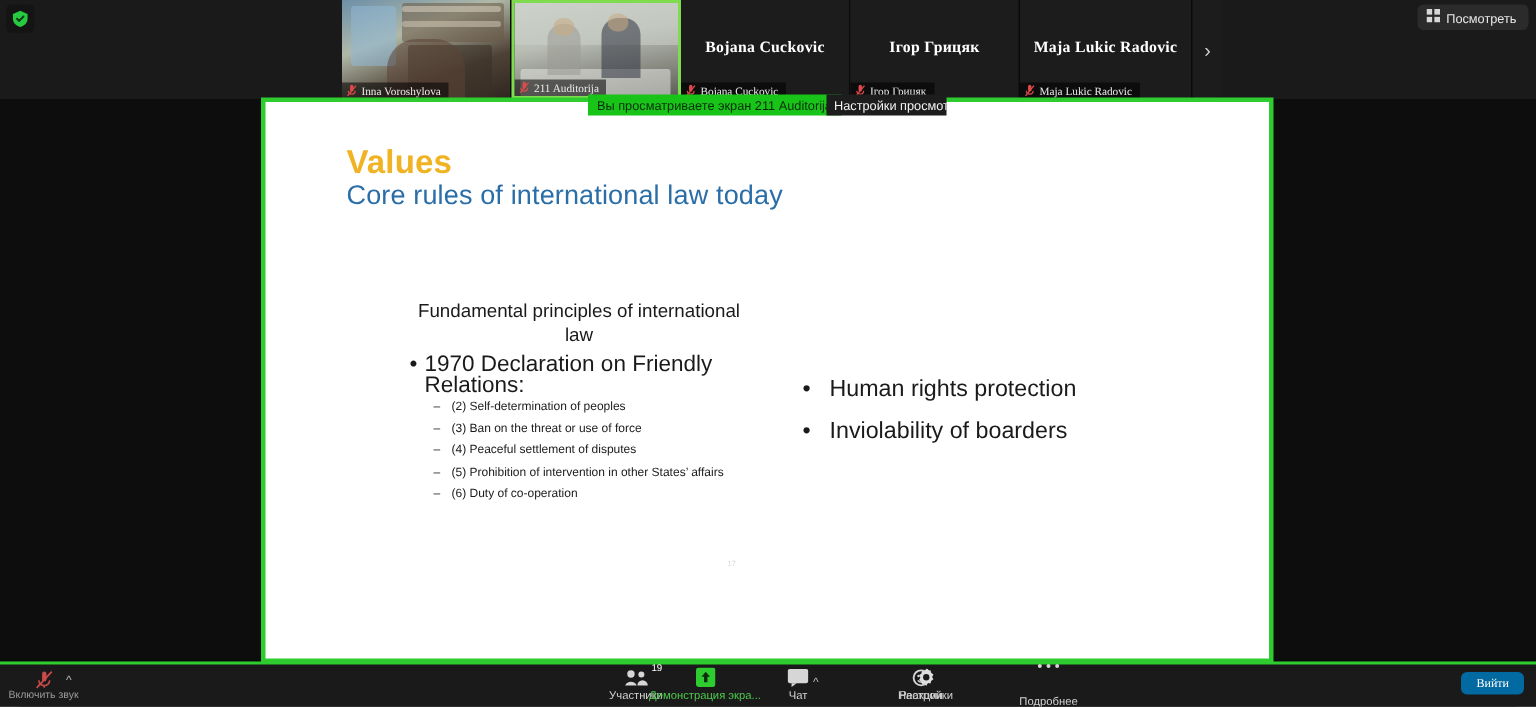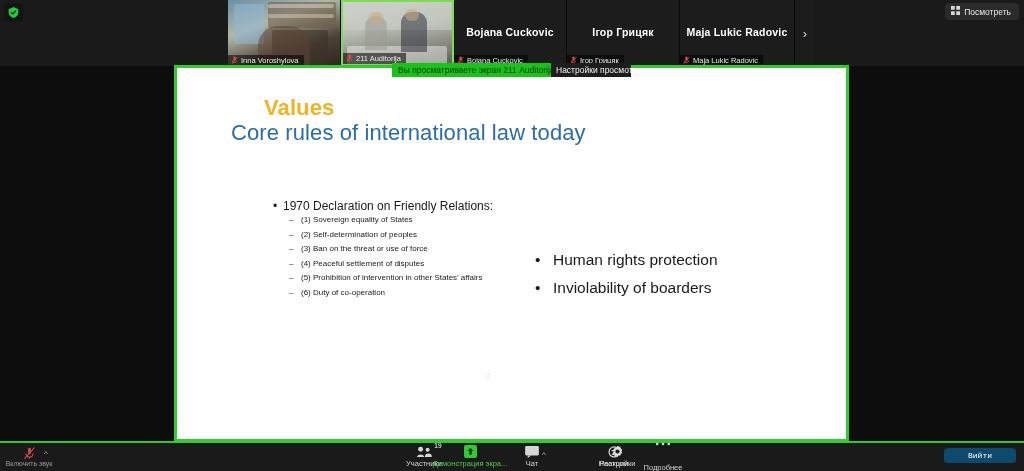--- a/index.html
+++ b/index.html
@@ -48,20 +48,21 @@
     height: 66px;
     display: flex;
   }
   .tile {
     position: relative;
     width: 113px; height: 66px;
     background: #1c1c1c;
     border-right: 1px solid #0a0a0a;
     overflow: hidden;
     flex: 0 0 auto;
+    font-family: Liberation Serif, serif;
   }
   .tile.video-a { background: linear-gradient(160deg,#6c8fa8 0%, #b0b8a8 35%, #4e4236 70%, #2d2620 100%); }
   .tile.video-b { background: linear-gradient(170deg,#cfd4cf 0%, #b9bdb4 40%, #8d8f87 70%, #5c5f58 100%); }
   .tile.video-a.sel, .tile.video-b.sel { border: 2px solid #7fdc4f; }
   .tile .nameplate {
     position: absolute; left: 0; bottom: 0;
     max-width: 100%;
     padding: 1px 5px 1px 3px;
     background: rgba(0,0,0,0.55);
     color: #eaeaea;
@@ -133,41 +134,40 @@
     background: #ffffff;
     position: relative;
     overflow: hidden;
   }
   .slide-title-1 {
     position: absolute; left: 54px; top: 27px;
     color: #f0b323;
     font-size: 22px;
     font-weight: bold;
     letter-spacing: .1px;
-    margin-left: 33px;
   }
   .slide-title-2 {
     position: absolute; left: 54px; top: 52px;
     color: #2a6ea8;
-    font-size: 22px;
+    font-size: 18px;
     letter-spacing: .1px;
   }
   .col-left {
     position: absolute; left: 94px; top: 131px;
     width: 230px;
     color: #1a1a1a;
   }
   .fp-head {
     text-align: center;
     font-size: 12.5px;
     line-height: 16px;
     margin-bottom: 5px;
   }
   .bullet-l1 {
-    font-size: 12px;
+    font-size: 15px;
     line-height: 14px;
     padding-left: 12px;
     position: relative;
   }
   .bullet-l1::before {
     content: "•";
     position: absolute; left: 2px; top: 0;
   }
   .bullet-l2 {
     font-size: 8px;
@@ -232,28 +232,28 @@
     width: 42px; height: 27px;
     display: flex; flex-direction: column; align-items: center; justify-content: center;
     color: #9a9a9a; font-size: 7px; cursor: pointer; white-space: nowrap;
   }
   .mute-caret {
     position: absolute; left: 44px; top: 8px;
     color: #bdbdbd; font-size: 8px; cursor: pointer;
   }
   .leave-btn {
     position: absolute; right: 8px; top: 7px;
-    background: #0c4a6e;
+    background: #0369a1;
     color: #ffffff;
     font-size: 8px;
-    padding: 3px 24px;
+    padding: 3px 10px;
     border-radius: 4px;
     border: none;
     cursor: pointer;
-    font-family: Liberation Mono, monospace;
+    font-family: Liberation Serif, serif;
   }
   .green-line {
     position: absolute; left: 0; top: 0;
     width: 1024px; height: 2px;
     background: #2ecc2e;
   }
 </style>
 </head>
 <body>
 
@@ -363,22 +363,22 @@
     <span>Настройки просмотра</span>
   </div>
 
   <div class="share-frame">
     <div class="slide">
 
       <div class="slide-title-1">Values</div>
       <div class="slide-title-2">Core rules of international law today</div>
 
       <div class="col-left">
+        <div class="fp-head">Fundamental principles of international law</div>
         <div class="bullet-l1">1970 Declaration on Friendly Relations:</div>
-        <div class="bullet-l2">(1) Sovereign equality of States</div>
         <div class="bullet-l2">(2) Self-determination of peoples</div>
         <div class="bullet-l2">(3) Ban on the threat or use of force</div>
         <div class="bullet-l2">(4) Peaceful settlement of disputes</div>
         <div class="bullet-l2">(5) Prohibition of intervention in other States’ affairs</div>
         <div class="bullet-l2">(6) Duty of co-operation</div>
       </div>
 
       <div class="col-right">
         <div class="bullet-big">Human rights protection</div>
         <div class="bullet-big">Inviolability of boarders</div>
@@ -454,21 +454,21 @@
     <div class="tb-item" style="left:593px; width:48px;">
       <span class="tb-icon">
         <svg width="13" height="13" viewBox="0 0 16 16" aria-hidden="true">
           <path d="M8 0.8 l1.3 1.9 2.2-.5 .5 2.2 1.9 1.3 -1.1 2 1.1 2 -1.9 1.3 -.5 2.2 -2.2-.5 L8 15.2 6.7 13.3 4.5 13.8 4 11.6 2.1 10.3 3.2 8.3 2.1 6.3 4 5 4.5 2.8 6.7 3.3 Z" fill="#dedede"></path>
           <circle cx="8" cy="8" r="2.6" fill="#1a1a1a"></circle>
         </svg>
       </span>
       <span class="lbl">Настройки</span>
     </div>
 
-    <div class="tb-item" style="left:637px; width:52px;gap:16px;">
+    <div class="tb-item" style="left:673px; width:52px;gap:16px;">
       <span class="tb-icon">
         <svg width="16" height="6" viewBox="0 0 18 6" aria-hidden="true">
           <circle cx="2.5" cy="3" r="1.5" fill="#d6d6d6"></circle>
           <circle cx="9" cy="3" r="1.5" fill="#d6d6d6"></circle>
           <circle cx="15.5" cy="3" r="1.5" fill="#d6d6d6"></circle>
         </svg>
       </span>
       <span class="lbl">Подробнее</span>
     </div>
 

